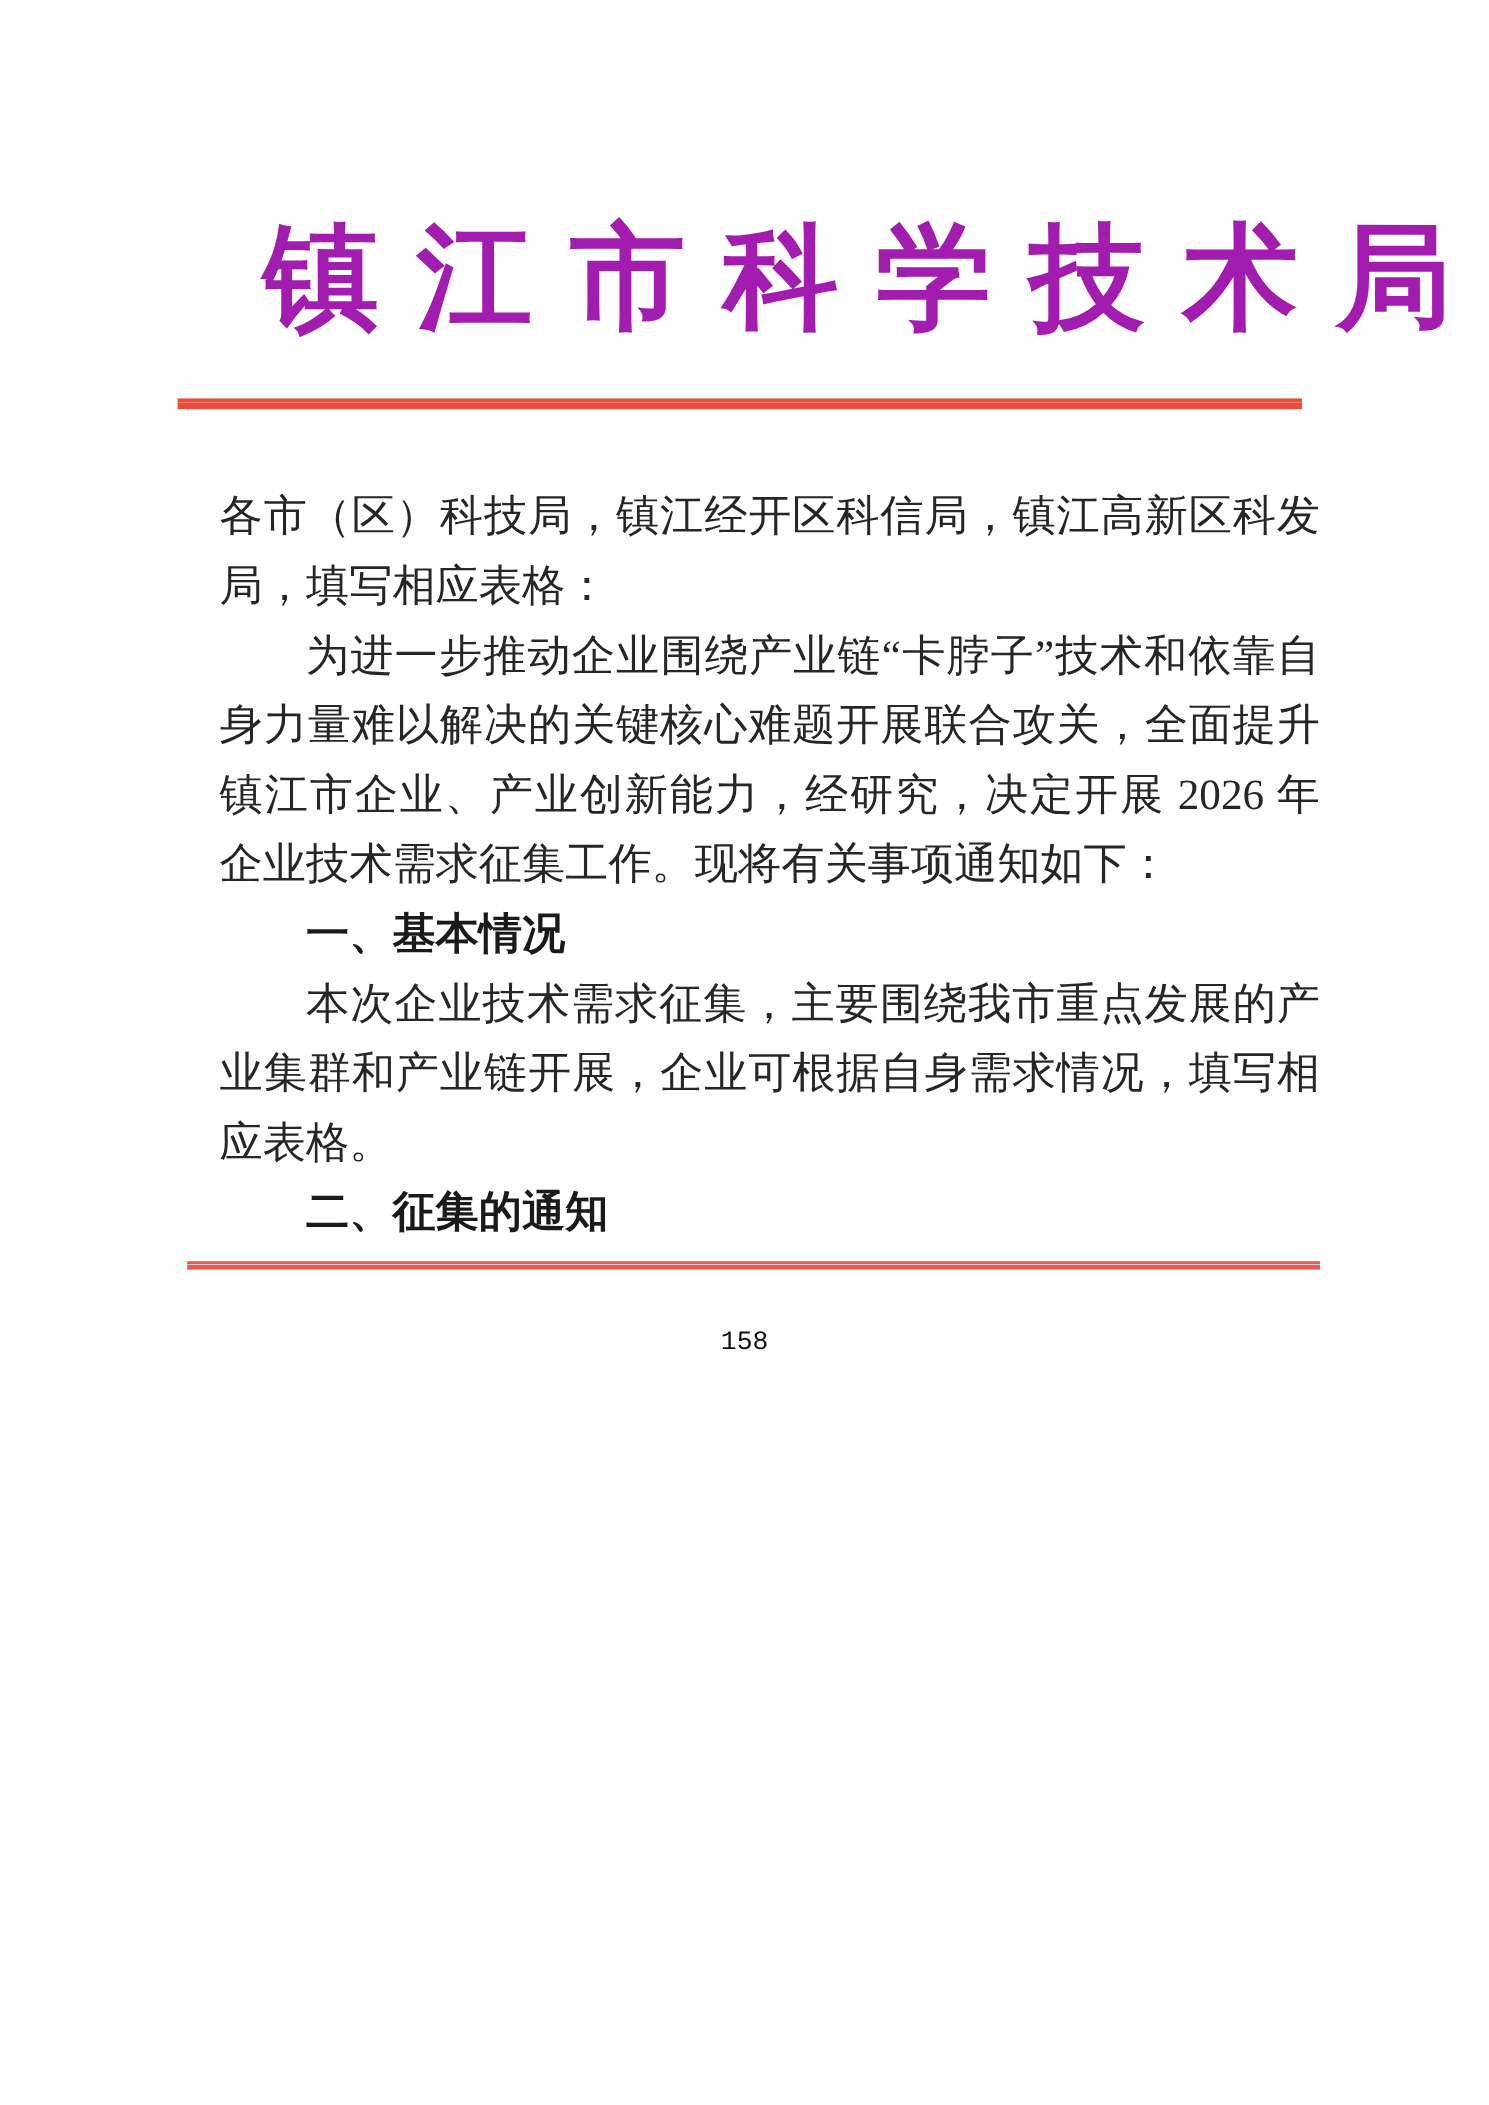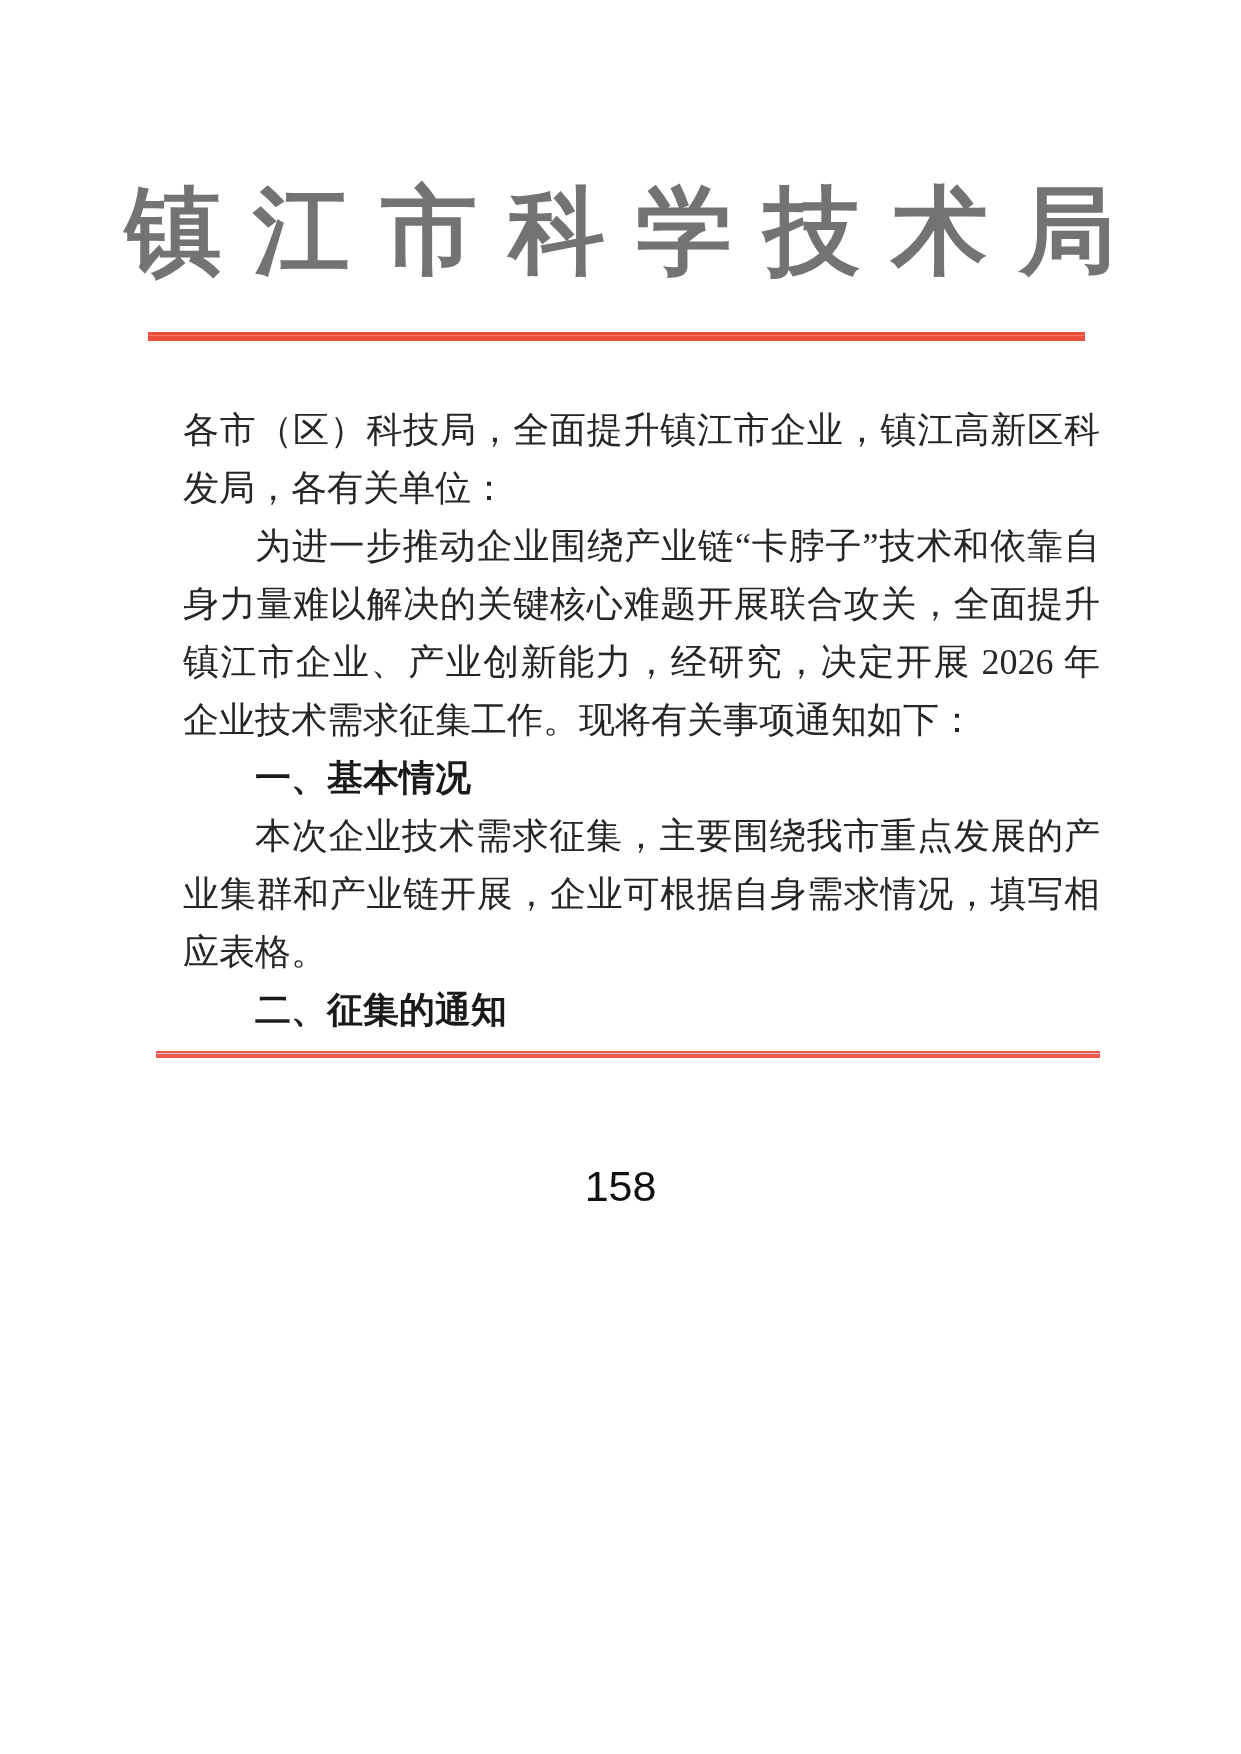--- a/index.html
+++ b/index.html
@@ -11,28 +11,28 @@
     position: relative;
     width: 1241px;
     height: 1754px;
     background: #ffffff;
     overflow: hidden;
     font-family: "Liberation Serif", serif;
   }
   
   .letterhead {
     margin-top: 176px;
-    text-align: center;
+    text-align: right;
     font-family: "Liberation Serif", "DejaVu Serif", serif;
     font-weight: bold;
     font-size: 96px;
     line-height: 112px;
     letter-spacing: 0.33em;
     text-indent: 0.33em;
-    color: #737373;
+    color: #a21caf;
     white-space: nowrap;
   }
   
   .rule-top {
     margin-top: 44px;
     margin-left: 148px;
     width: 937px;
     height: 9px;
     background: linear-gradient(#ea4f3e 0 3px, #f4796b 3px 4px, #ea4f3e 4px 9px);
   }
@@ -73,39 +73,39 @@
   
   .rule-bottom {
     margin-top: 12px;
     margin-left: 156px;
     width: 944px;
     height: 7px;
     background: linear-gradient(#ef584a 0 2px, #c9cdd6 2px 3px, #ef584a 3px 7px);
   }
   
   .page-number {
-    margin-top: 104px;
+    margin-top: 48px;
     text-align: center;
-    font-family: Liberation Sans, sans-serif;
-    font-size: 43px;
+    font-family: Liberation Mono, monospace;
+    font-size: 22px;
     color: #111111;
   }
 </style>
 </head>
 <body>
 
 <div class="page">
 
   <div class="letterhead">镇江市科学技术局</div>
 
   <div class="rule-top"></div>
 
 
   <div class="body" id="body-container">
-      <p class="salutation">各市（区）科技局，全面提升镇江市企业，镇江高新区科发局，各有关单位：</p>
+      <p class="salutation">各市（区）科技局，镇江经开区科信局，镇江高新区科发局，填写相应表格：</p>
       <p class="para">为进一步推动企业围绕产业链“卡脖子”技术和依靠自身力量难以解决的关键核心难题开展联合攻关，全面提升镇江市企业、产业创新能力，经研究，决定开展 2026 年企业技术需求征集工作。现将有关事项通知如下：</p>
       <p class="heading">一、基本情况</p>
       <p class="para">本次企业技术需求征集，主要围绕我市重点发展的产业集群和产业链开展，企业可根据自身需求情况，填写相应表格。</p>
       <p class="heading">二、征集的通知</p>
     </div>
 
   <div class="rule-bottom"></div>
 
   <div class="page-number">158</div>
 

